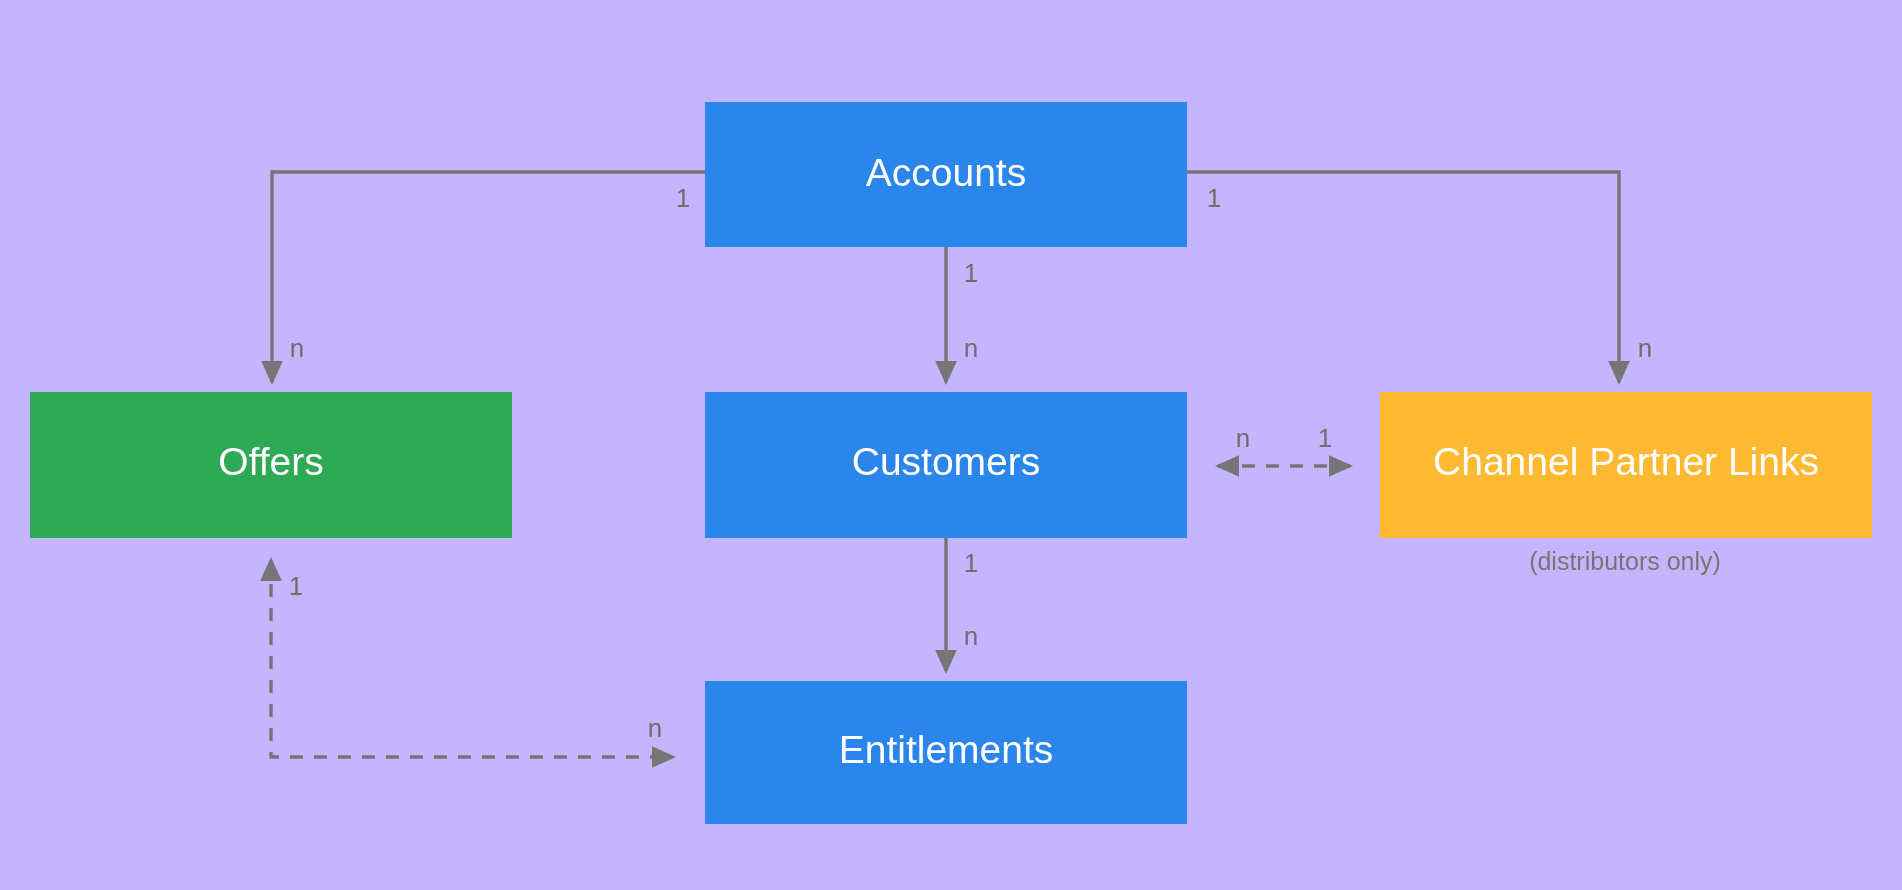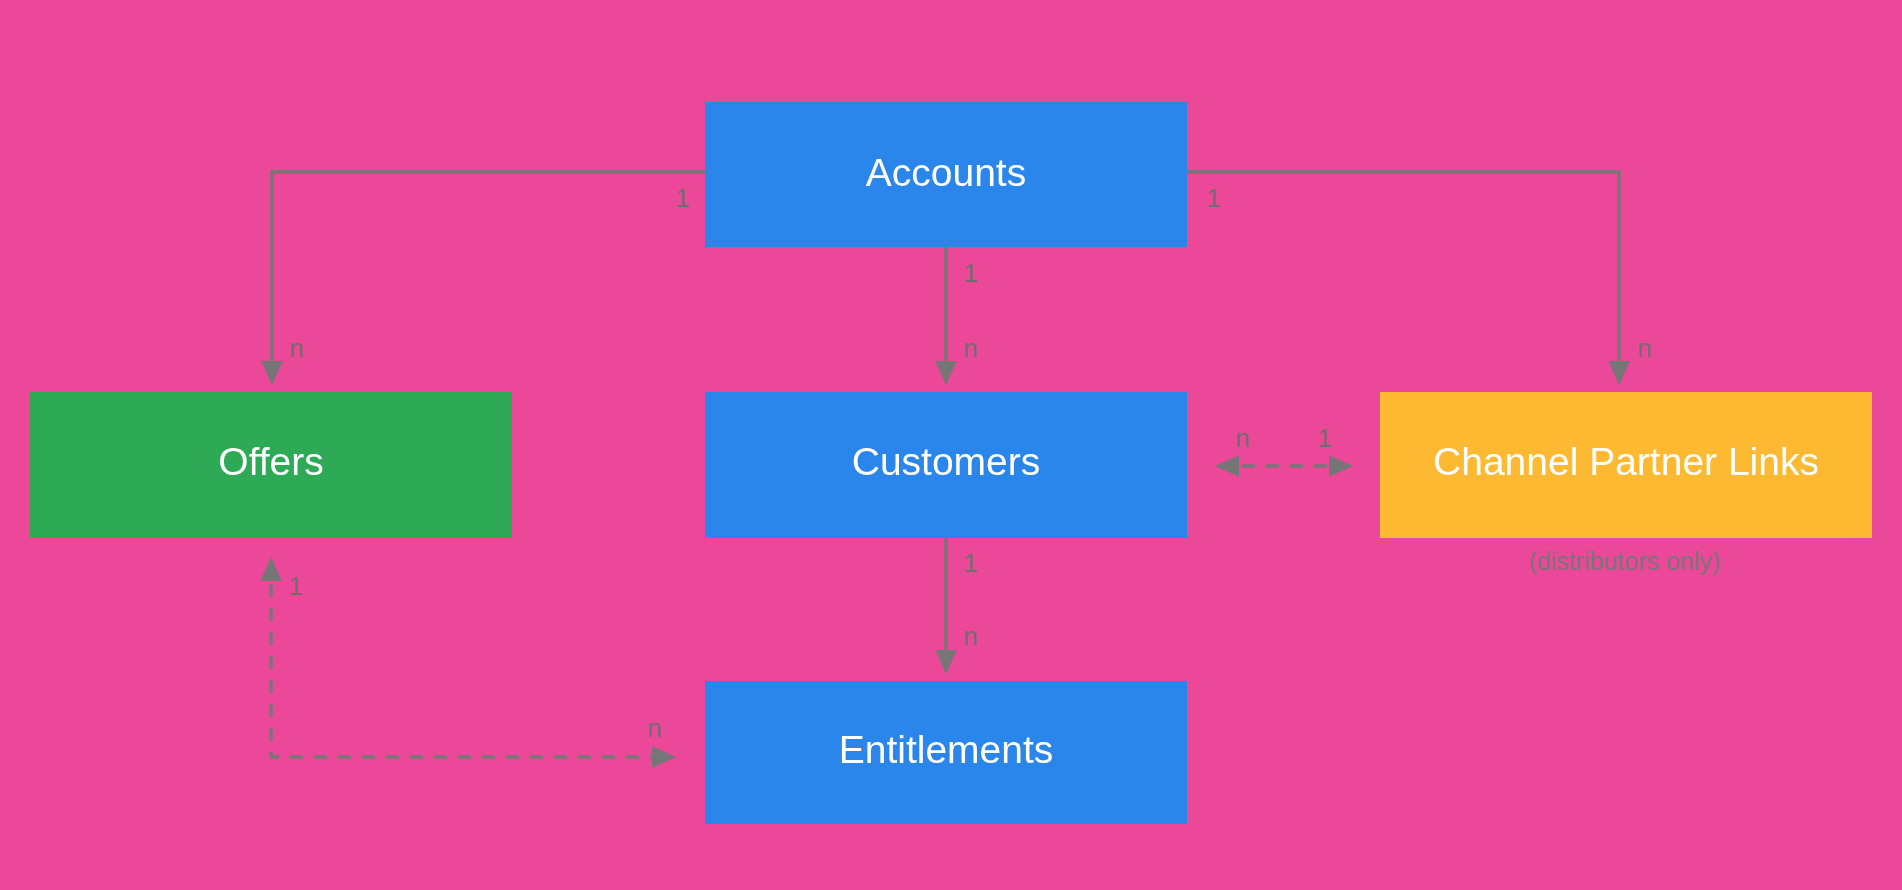--- a/index.html
+++ b/index.html
@@ -11,21 +11,21 @@
   body {
     width: 1902px;
     height: 890px;
     font-family: "Liberation Sans", sans-serif;
     overflow: hidden;
   }
   #diagram-root {
     position: relative;
     width: 1902px;
     height: 890px;
-    background: #ec4899;
+    background: #c4b5fd;
   }
   svg.diagram-canvas {
     position: absolute;
     top: 0;
     left: 0;
     width: 1902px;
     height: 890px;
     display: block;
   }
   .node-label {

